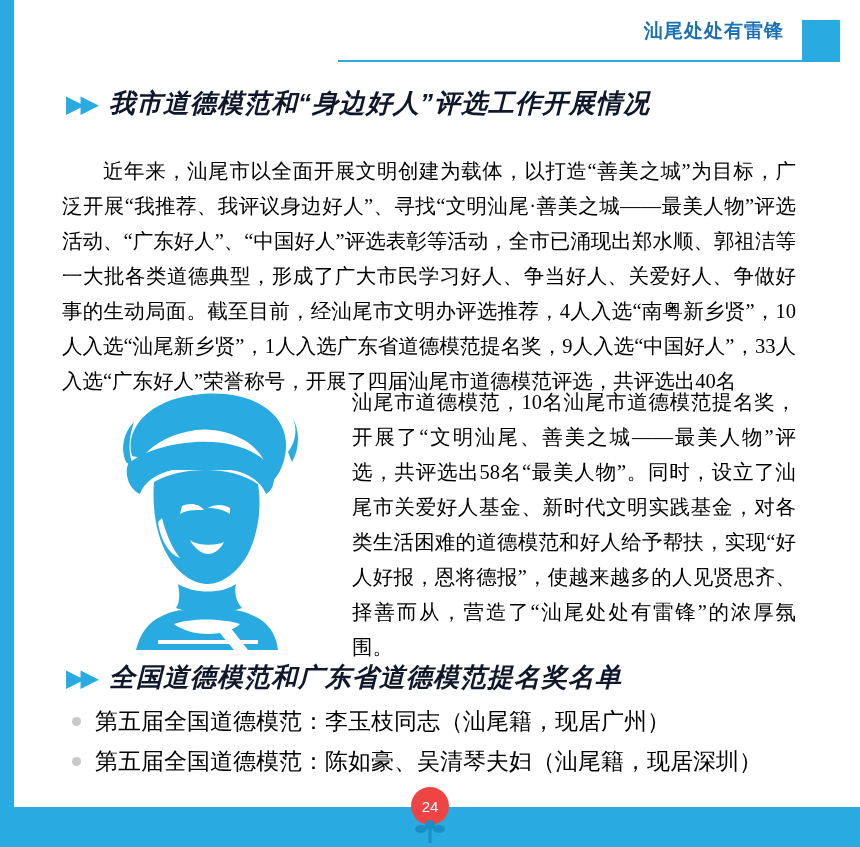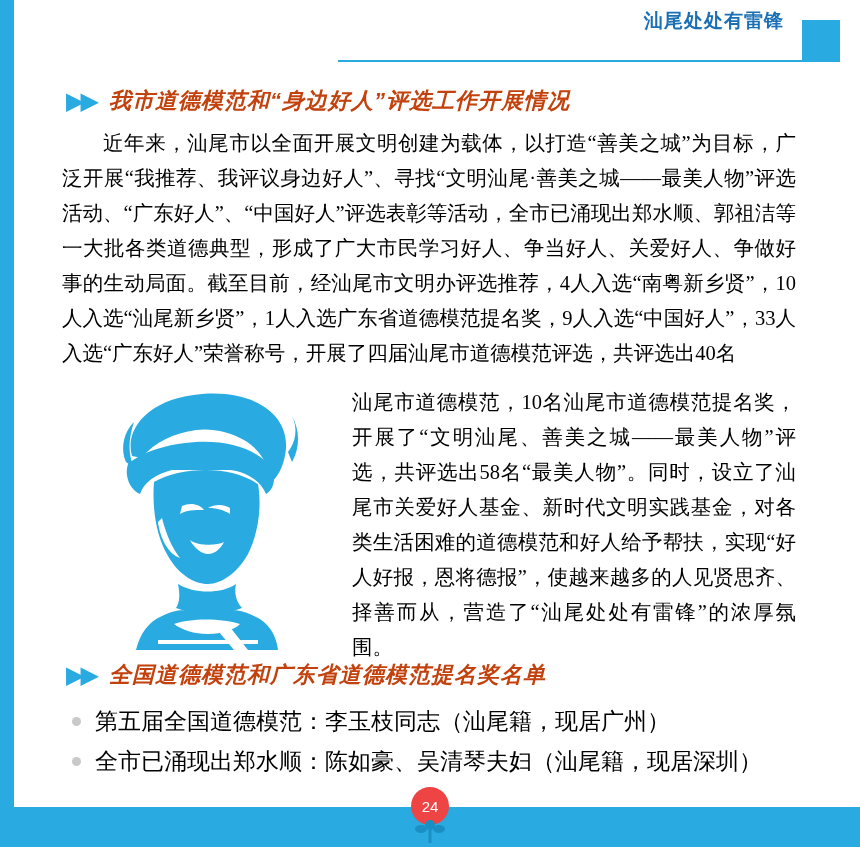--- a/index.html
+++ b/index.html
@@ -29,21 +29,21 @@
   .header {
     position: absolute;
     left: 0;
     top: 0;
     width: 860px;
     height: 72px;
   }
   .header-title {
     position: absolute;
     right: 76px;
-    top: 8px;
+    top: 18px;
     font-family: "Liberation Sans", sans-serif;
     font-weight: bold;
     font-size: 19px;
     color: #1a6fb5;
     letter-spacing: 1px;
   }
   .header-rule {
     position: absolute;
     right: 42px;
     top: 60px;
@@ -71,39 +71,39 @@
     font-size: 24px;
     line-height: 1;
     letter-spacing: -4px;
     margin-right: 14px;
     font-family: "DejaVu Sans", sans-serif;
   }
   .section-title {
     font-family: "Liberation Sans", sans-serif;
     font-weight: bold;
     font-style: italic;
-    font-size: 22px;
-    color: #c2410c;
+    font-size: 26px;
+    color: #0f172a;
     letter-spacing: 1px;
   }
   #section-1 { left: 66px; top: 86px; }
   #section-2 { left: 66px; top: 660px; }
 
   
   .para {
     position: absolute;
     font-size: 20.5px;
     line-height: 35px;
     color: #000000;
     text-align: justify;
     text-justify: inter-ideograph;
   }
   #para-1 {
     left: 62px;
-    top: 126px;
+    top: 154px;
     width: 734px;
     text-indent: 2em;
   }
   #para-2 {
     left: 352px;
     top: 385px;
     width: 444px;
   }
 
   
@@ -237,21 +237,21 @@
   <span class="section-title">全国道德模范和广东省道德模范提名奖名单</span>
 </div>
 
 <div class="bullets">
   <div class="bullet-row">
     <span class="bullet-dot"></span>
     <span class="bullet-text">第五届全国道德模范：李玉枝同志（汕尾籍，现居广州）</span>
   </div>
   <div class="bullet-row">
     <span class="bullet-dot"></span>
-    <span class="bullet-text">全市已涌现出郑水顺：陈如豪、吴清琴夫妇（汕尾籍，现居深圳）</span>
+    <span class="bullet-text">第五届全国道德模范：陈如豪、吴清琴夫妇（汕尾籍，现居深圳）</span>
   </div>
 </div>
 
 <div class="footer"></div>
 <div class="footer-circle">24</div>
 <div class="footer-flower">
   <svg viewBox="0 0 34 30" width="34" height="30" xmlns="http://www.w3.org/2000/svg">
     <g fill="#1a8fc4">
       <circle cx="17" cy="10" r="5"></circle>
       <ellipse cx="8" cy="14" rx="6" ry="4"></ellipse>

